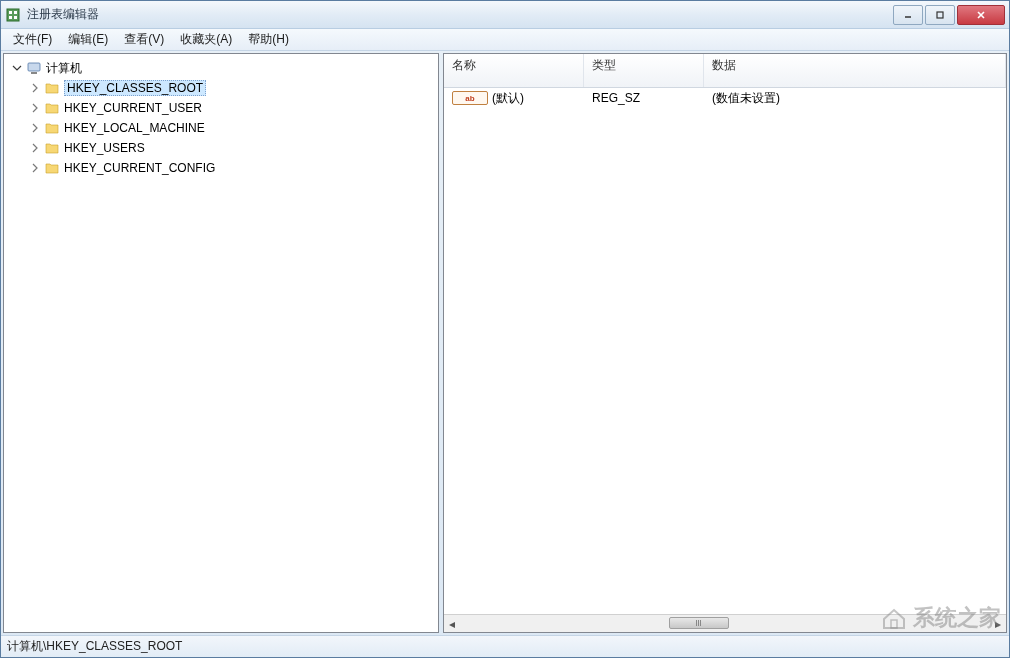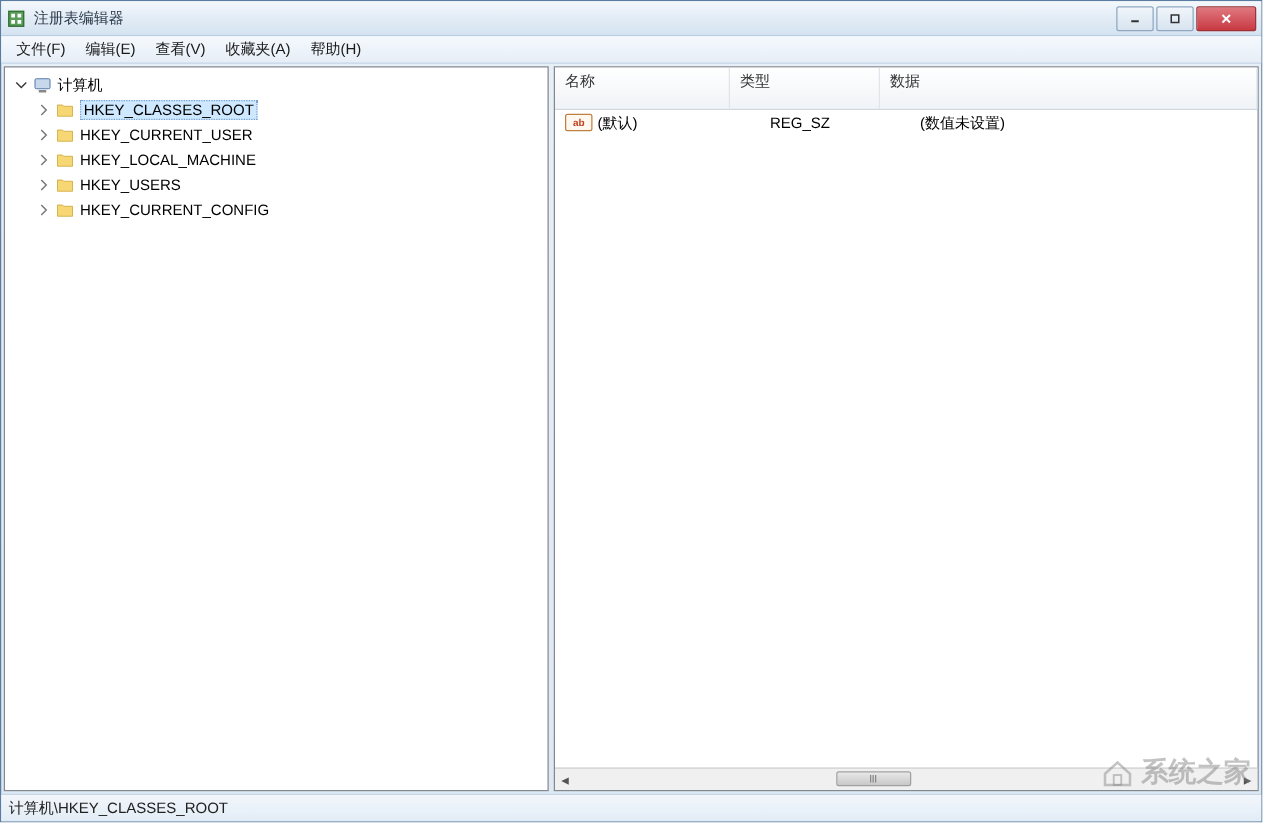--- a/index.html
+++ b/index.html
@@ -128,24 +128,24 @@
 .list-col.type { width: 120px; }
 .list-col.data { flex: 1; }
 .list-body { flex: 1; overflow: auto; }
 .list-row {
   display: flex;
   height: 20px;
   align-items: center;
 }
 .list-row .cell { padding: 0 8px; }
 .list-row .cell.name { width: 140px; display: flex; align-items: center; gap: 4px; }
-.list-row .cell.type { width: 120px; margin-left: 24px; }
+.list-row .cell.type { width: 120px; }
 .list-row .cell.data { flex: 1; }
 .value-icon {
-  width: 22px; height: 14px;
+  width: 36px; height: 14px;
   border: 1px solid #c08040;
   background: #fff8f0;
   color: #c04020;
   font-size: 8px;
   font-weight: bold;
   display: inline-flex;
   align-items: center;
   justify-content: center;
   border-radius: 2px;
 }

